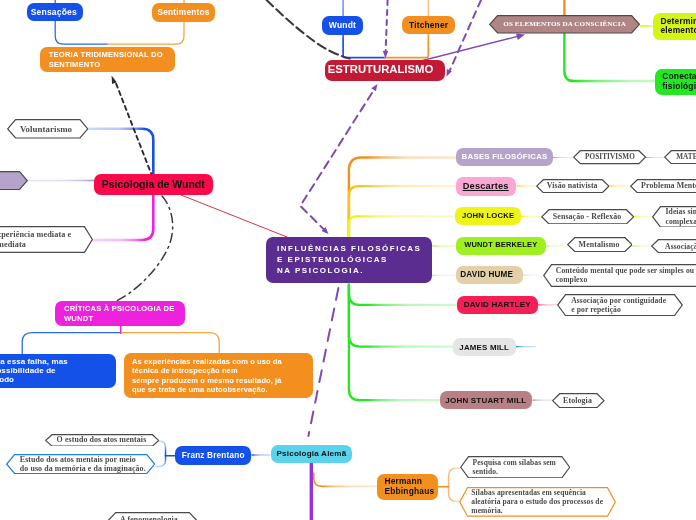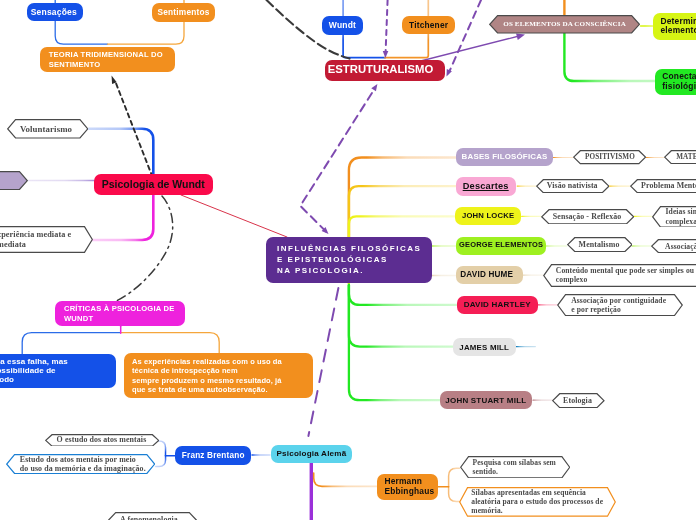--- a/index.html
+++ b/index.html
@@ -338,21 +338,21 @@
     <div class="node rbox" style="left: 456.3px; top: 148.3px; width: 96.6px; height: 17.8px; background: rgb(181, 163, 204); color: rgb(255, 255, 255); padding-left: 3px; padding-right: 3px;">
       <span style="font-size: 7.92px; line-height: 9.504px; text-align: center; white-space: pre; letter-spacing: 0.2px; font-weight: bold;">BASES FILOSÓFICAS</span>
     </div>
     <div class="node rbox" style="left: 455.5px; top: 177.1px; width: 60.4px; height: 18.8px; background: #f9a8d4; color: rgb(17, 17, 17); padding-left: 3px; padding-right: 3px; text-decoration: underline;">
       <span style="font-size: 9.25px; line-height: 11.1px; text-align: center; white-space: pre; letter-spacing: 0.2px; font-weight: bold;">Descartes</span>
     </div>
     <div class="node rbox" style="left: 455.4px; top: 206.8px; width: 65.5px; height: 18.1px; background: rgb(238, 243, 26); color: rgb(17, 17, 17); padding-left: 3px; padding-right: 3px;">
       <span style="font-size: 7.7px; line-height: 9.24px; text-align: center; white-space: pre; letter-spacing: 0.2px; font-weight: bold;">JOHN LOCKE</span>
     </div>
     <div class="node rbox" style="left: 456px; top: 236.5px; width: 89.6px; height: 18.6px; background: rgb(158, 240, 32); color: rgb(17, 17, 17); padding-left: 3px; padding-right: 3px;">
-      <span style="font-size: 7.46px; line-height: 8.952px; text-align: center; white-space: pre; letter-spacing: 0.2px; font-weight: bold;">GEORGE ELEMENTOS</span>
+      <span style="font-size: 7.46px; line-height: 8.952px; text-align: center; white-space: pre; letter-spacing: 0.2px; font-weight: bold;">WUNDT BERKELEY</span>
     </div>
     <div class="node rbox" style="left: 455.7px; top: 265.8px; width: 67.1px; height: 17.9px; background: rgb(227, 207, 168); color: rgb(17, 17, 17); padding-left: 3px; padding-right: 8px;">
       <span style="font-size: 8.16px; line-height: 9.792px; text-align: center; white-space: pre; letter-spacing: 0.2px; font-weight: bold;">DAVID HUME</span>
     </div>
     <div class="node rbox" style="left: 456.9px; top: 295.9px; width: 80.7px; height: 18.4px; background: rgb(245, 30, 85); color: rgb(17, 17, 17); padding-left: 3px; padding-right: 3px;">
       <span style="font-size: 8.03px; line-height: 9.636px; text-align: center; white-space: pre; letter-spacing: 0.2px; font-weight: bold;">DAVID HARTLEY</span>
     </div>
     <div class="node rbox" style="left: 452.9px; top: 338.3px; width: 62.7px; height: 18px; background: #e5e5e5; color: rgb(17, 17, 17); padding-left: 3px; padding-right: 3px;">
       <span style="font-size: 7.9px; line-height: 9.48px; text-align: center; white-space: pre; letter-spacing: 0.2px; font-weight: bold;">JAMES MILL</span>
     </div>

